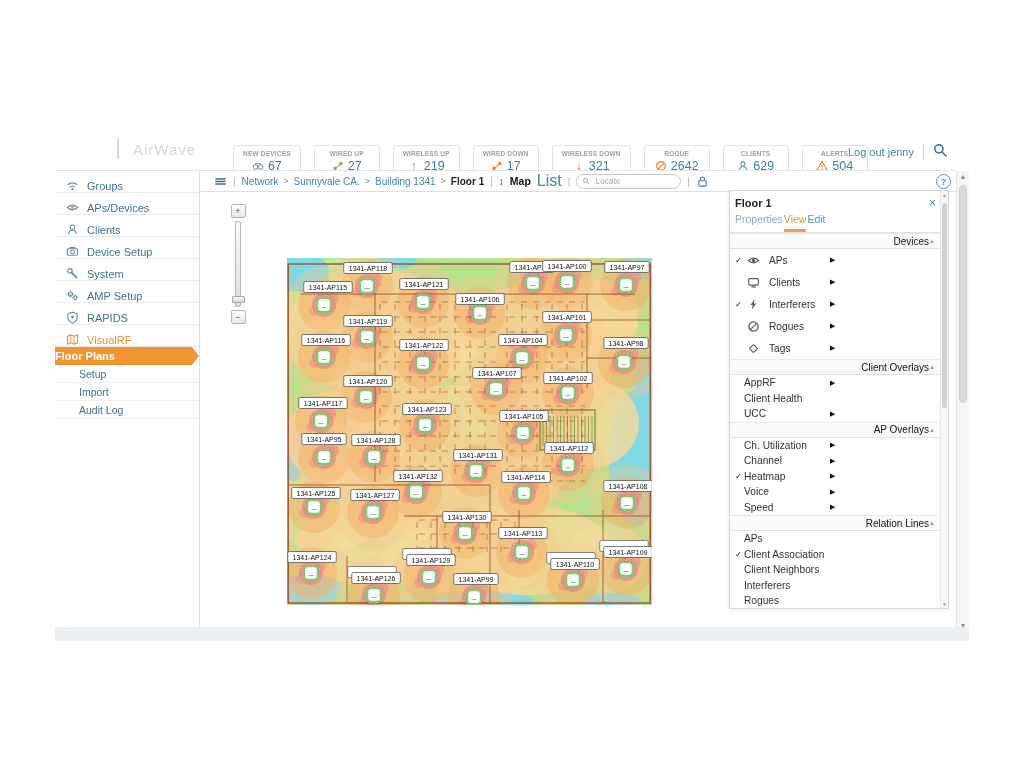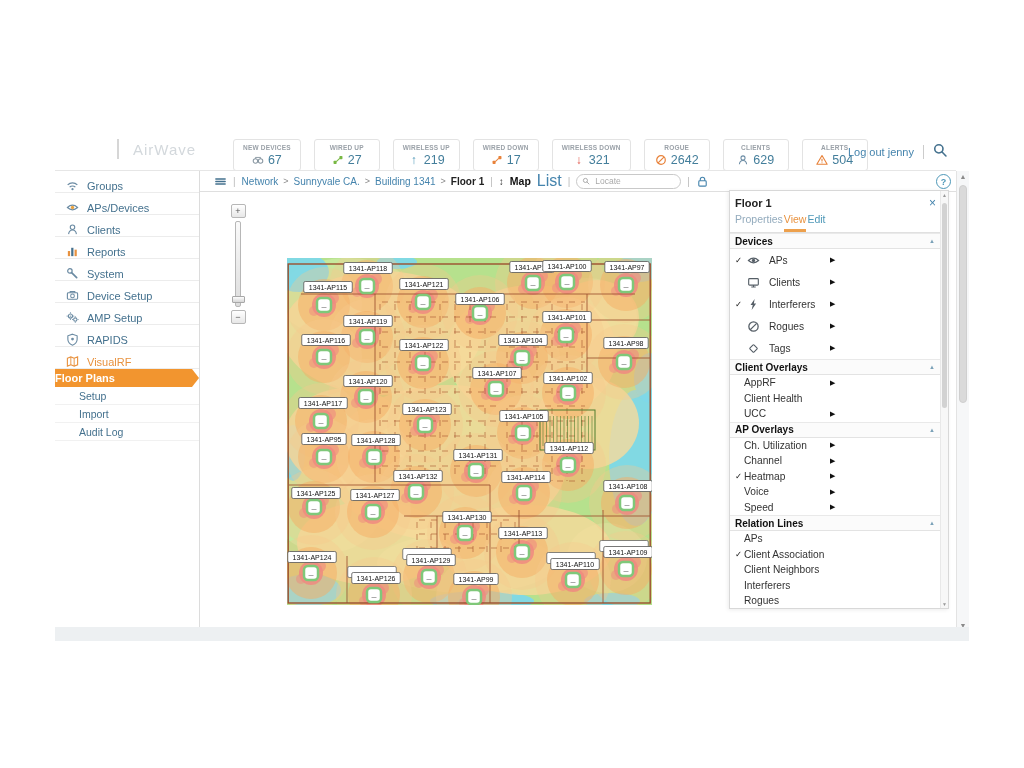--- a/index.html
+++ b/index.html
@@ -5,21 +5,21 @@
   html,body{margin:0;padding:0;}
   body{width:1024px;height:768px;background:#ffffff;font-family:"Liberation Sans",sans-serif;overflow:hidden;position:relative;}
   .ic{display:inline-flex;align-items:center;justify-content:center;}
   .ic svg{width:100%;height:100%;display:block;}
   .glyph{display:inline-flex;align-items:center;justify-content:center;font-style:normal;}
 
   
   #header{position:absolute;left:55px;top:131px;width:901px;height:40px;background:#fff;}
   #logo-bar{position:absolute;left:62px;top:8px;width:2px;height:20px;background:#d6d6d6;}
   #logo{position:absolute;left:78px;top:10px;font-size:15px;color:#d3d8dc;letter-spacing:1px;}
-  #stats{position:absolute;left:178px;top:8px;display:flex;gap:13px;}
+  #stats{position:absolute;left:178px;top:14px;display:flex;gap:13px;}
   .stat{background:#fff;border:1px solid #e3e3e3;border-radius:3px;padding:4px 9px 3px;text-align:center;min-width:46px;}
   .stat .lbl{font-size:6.5px;font-weight:bold;color:#9aa1a8;letter-spacing:.2px;white-space:nowrap;}
   .stat .val{font-size:12.5px;color:#437e9b;display:flex;align-items:center;justify-content:center;gap:4px;margin-top:2px;}
   .stat .val .ic{width:12px;height:12px;}
   .stat .val .glyph{font-size:11px;width:11px;}
   #logout{position:absolute;right:42px;top:15px;font-size:11px;color:#4584ad;white-space:nowrap;}
   #hdr-div{position:absolute;right:32px;top:14px;width:1px;height:14px;background:#ccc;}
   #hdr-search{position:absolute;right:8px;top:11px;width:16px;height:16px;}
   #header-sep{position:absolute;left:55px;top:170px;width:901px;height:1px;background:#e6e6e6;}
 
@@ -60,21 +60,21 @@
 
   
   #panel{position:absolute;left:729px;top:190px;width:220px;height:419px;background:#fff;border:1px solid #d8d8d8;box-shadow:-1px 1px 4px rgba(0,0,0,.08);box-sizing:border-box;}
   #panel-title{font-size:11px;font-weight:bold;color:#222;padding:6px 8px 1px 5px;}
   #panel-close{position:absolute;right:12px;top:5px;font-size:12px;color:#4584ad;cursor:default;}
   #p-tabs{display:flex;gap:1px;padding:3px 8px 0 5px;font-size:10.5px;}
   .p-tab{color:#93abbd;padding-bottom:4px;}
   .p-tab.t-edit{color:#4e98b8;}
   .p-tab.active{color:#e8923f;border-bottom:3px solid #eda04c;}
   #p-sections{position:relative;height:374px;overflow:hidden;border-top:1px solid #e0e0e0;margin-right:8px;}
-  .p-sec-h{height:14px;background:#fbfbfb;border-bottom:1px solid #e3e3e3;border-top:1px solid #e9e9e9;display:flex;align-items:center;justify-content:space-between;padding:0 5px;font-size:10px;font-weight:bold;color:#111;}
+  .p-sec-h{height:14px;background:#fbfbfb;border-bottom:1px solid #e3e3e3;border-top:1px solid #e9e9e9;display:flex;align-items:center;justify-content:flex-end;padding:0 5px;font-size:10px;font-weight:normal;color:#111;}
   .p-sec-h .caret{color:#7aa1b8;font-size:6px;}
   .p-row{display:flex;align-items:center;position:relative;padding-left:5px;}
   .p-row.tall{height:22px;}
   .p-row.short{height:15.5px;}
   .chk{width:9px;font-size:8.5px;color:#222;flex:0 0 9px;}
   .p-ic{width:13px;height:13px;margin:0 9px 0 3px;flex:0 0 13px;}
   .p-lbl{font-size:10.2px;color:#333;}
   .p-arrow{position:absolute;left:100px;font-size:7px;color:#111;}
   .p-scroll{position:absolute;right:0;top:0;width:8px;height:417px;background:#f7f7f7;border-left:1px solid #e8e8e8;box-sizing:border-box;}
   .p-scroll .sarr{position:absolute;left:0;width:7px;text-align:center;font-size:5px;color:#999;}
@@ -220,45 +220,35 @@
         <svg viewBox="0 0 14 14">
           <circle cx="7" cy="4.6" r="2.4" fill="none" stroke="#6b8ba3" stroke-width="1.2"></circle>
           <path d="M2.8 12c.4-3 2.2-4.4 4.2-4.4s3.8 1.4 4.2 4.4" fill="none" stroke="#6b8ba3" stroke-width="1.2"></path>
         </svg>
       </span>
       <span>Clients</span>
     </div>
     <div class="side-item">
       <span class="ic" style="height: 13px; width: 13px;">
         <svg viewBox="0 0 14 14">
-          <rect x="2" y="6.5" width="2.4" height="5.5" fill="#e8923f"></rect>
-          <rect x="5.6" y="3" width="2.4" height="9" fill="#46718d"></rect>
-          <rect x="9.2" y="5" width="2.4" height="7" fill="#e8923f"></rect>
+          <rect x="1.5" y="4" width="11" height="7" rx="1" fill="none" stroke="#6b8ba3" stroke-width="1.2"></rect>
+          <circle cx="7" cy="7.5" r="2" fill="none" stroke="#6b8ba3" stroke-width="1.1"></circle>
+          <path d="M4.5 4V2.8h5V4" fill="none" stroke="#6b8ba3" stroke-width="1.1"></path>
         </svg>
       </span>
-      <span>Reports</span>
+      <span>Device Setup</span>
     </div>
     <div class="side-item">
       <span class="ic" style="height: 13px; width: 13px;">
         <svg viewBox="0 0 14 14">
           <circle cx="4.2" cy="4.2" r="2.4" fill="none" stroke="#6b8ba3" stroke-width="1.3"></circle>
           <path d="M6 6l5.5 5.5" stroke="#6b8ba3" stroke-width="1.8" stroke-linecap="round"></path>
         </svg>
       </span>
       <span>System</span>
-    </div>
-    <div class="side-item">
-      <span class="ic" style="height: 13px; width: 13px;">
-        <svg viewBox="0 0 14 14">
-          <rect x="1.5" y="4" width="11" height="7" rx="1" fill="none" stroke="#6b8ba3" stroke-width="1.2"></rect>
-          <circle cx="7" cy="7.5" r="2" fill="none" stroke="#6b8ba3" stroke-width="1.1"></circle>
-          <path d="M4.5 4V2.8h5V4" fill="none" stroke="#6b8ba3" stroke-width="1.1"></path>
-        </svg>
-      </span>
-      <span>Device Setup</span>
     </div>
     <div class="side-item">
       <span class="ic" style="height: 13px; width: 13px;">
         <svg viewBox="0 0 14 14">
           <circle cx="4.8" cy="5.5" r="2.2" fill="none" stroke="#6b8ba3" stroke-width="1.2"></circle>
           <circle cx="4.8" cy="5.5" r="0.7" fill="#6b8ba3"></circle>
           <circle cx="10" cy="9.2" r="1.8" fill="none" stroke="#6b8ba3" stroke-width="1.1"></circle>
           <path d="M4.8 2.6v-1.2M4.8 8.4v1.2M1.9 5.5H.7M7.7 5.5h1.2M10 6.7v-1M10 11.7v1M7.5 9.2h-1M12.5 9.2h1" stroke="#6b8ba3" stroke-width="1"></path>
         </svg>
       </span>

